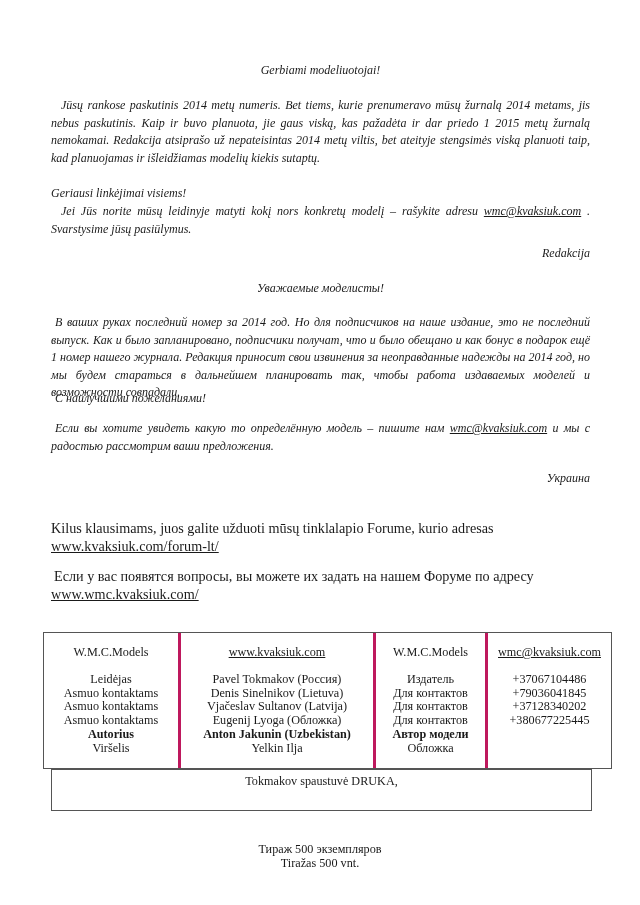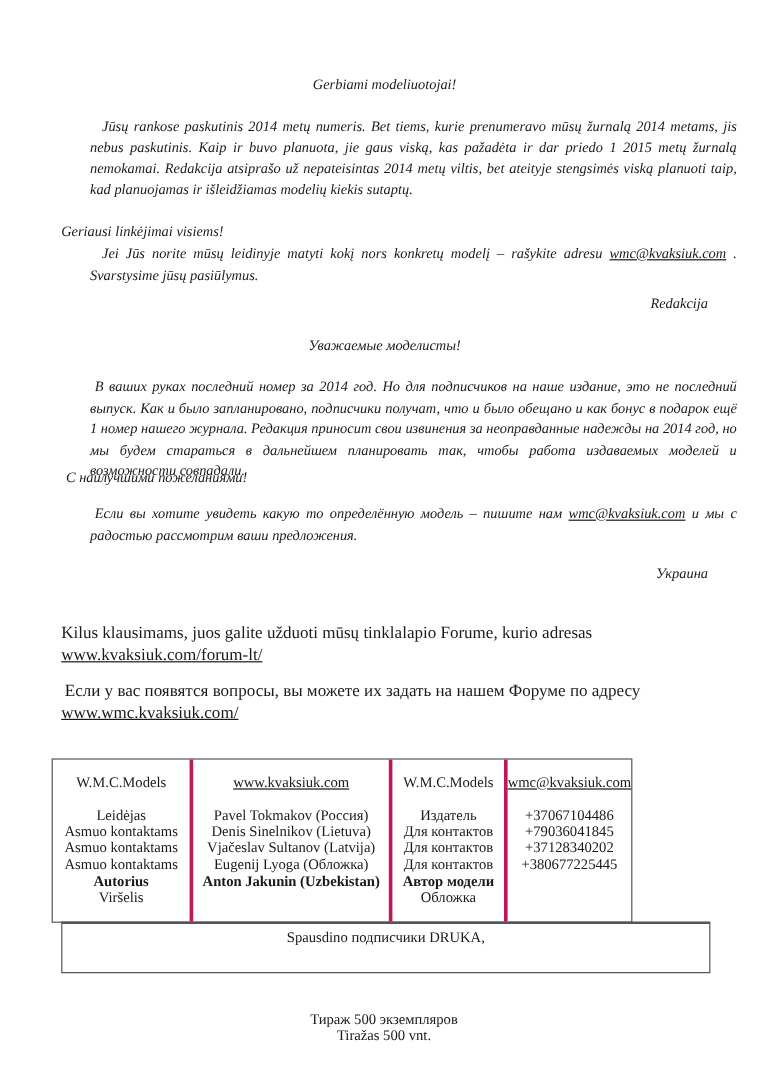--- a/index.html
+++ b/index.html
@@ -3,28 +3,28 @@
 <meta charset="utf-8">
 <style>
   html, body { margin: 0; padding: 0; }
   body {
     width: 640px; height: 905px; background: #ffffff; position: relative; overflow: hidden;
     font-family: "Liberation Serif", serif; color: #1a1a1a;
   }
   .block { position: absolute; left: 51px; width: 539px; }
   .it { font-style: italic; font-size: 12px; line-height: 17.6px; }
   .heading { text-align: center; }
-  .para { text-align: justify; text-align-last: left; margin-left: 24px; }
+  .para { text-align: justify; text-align-last: left; }
   .indent { text-indent: 10px; }
   .sign { text-align: right; }
   a.link { color: #1a1a1a; text-decoration: underline; }
   .plain { font-style: normal; font-size: 14.2px; line-height: 17.6px; }
 
   .table-top {
-    position: absolute; left: 43px; top: 632px; width: 484px; height: 137px;
+    position: absolute; left: 43px; top: 632px; width: 569px; height: 137px;
     border: 1px solid #555; box-sizing: border-box; display: flex;
   }
   .col { box-sizing: border-box; text-align: center; font-size: 12.2px; line-height: 13.8px; padding-top: 13px; }
   .col + .col { border-left: 3px solid #be185d; }
   .col .hdr { margin-bottom: 13px; }
   .col .b { font-weight: bold; }
   .c1 { width: 134px; } .c2 { width: 195px; } .c3 { width: 112px; } .c4 { flex: 1; }
   .table-bottom {
     position: absolute; left: 51px; top: 768px; width: 541px; height: 43px;
     border: 1px solid #555; border-top-width: 2px; box-sizing: border-box;
@@ -72,39 +72,40 @@
     <div class="b">Autorius</div>
     <div>Viršelis</div>
   </div>
   <div class="col c2">
     <div class="hdr" style="text-decoration:underline">www.kvaksiuk.com</div>
     <div>Pavel Tokmakov (Россия)</div>
     <div>Denis Sinelnikov (Lietuva)</div>
     <div>Vjačeslav Sultanov (Latvija)</div>
     <div>Eugenij Lyoga (Обложка)</div>
     <div class="b">Anton Jakunin (Uzbekistan)</div>
+    <div>Yelkin Ilja</div>
   </div>
   <div class="col c3">
     <div class="hdr">W.M.C.Models</div>
     <div>Издатель</div>
     <div>Для контактов</div>
     <div>Для контактов</div>
     <div>Для контактов</div>
     <div class="b">Автор модели</div>
     <div>Обложка</div>
   </div>
   <div class="col c4">
     <div class="hdr" style="text-decoration:underline">wmc@kvaksiuk.com</div>
     <div>+37067104486</div>
     <div>+79036041845</div>
     <div>+37128340202</div>
     <div>+380677225445</div>
   </div>
 </div>
 
 <div class="table-bottom">
-  <div>Spausdino подписчики DRUKA,</div>
+  <div>Tokmakov spaustuvė DRUKA,</div>
 </div>
 
 <div class="run">
   <div>Тираж 500 экземпляров</div>
   <div>Tiražas 500 vnt.</div>
 </div>
 
 </body></html>

